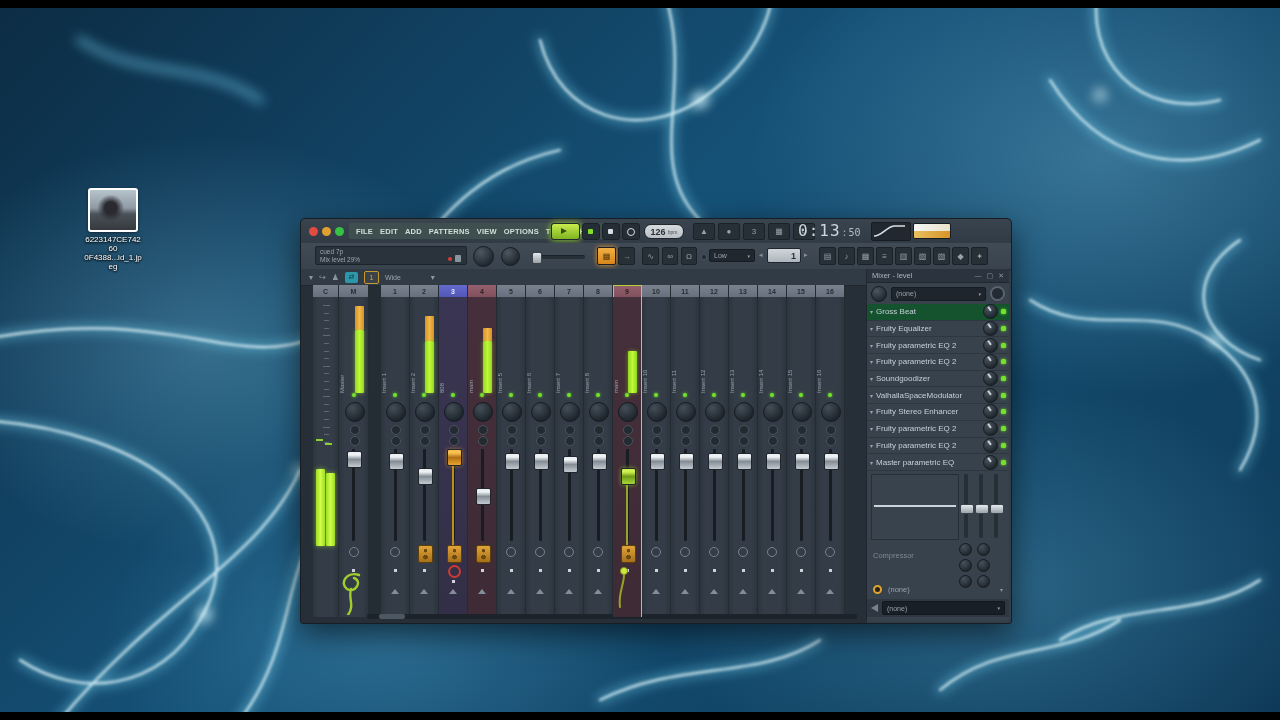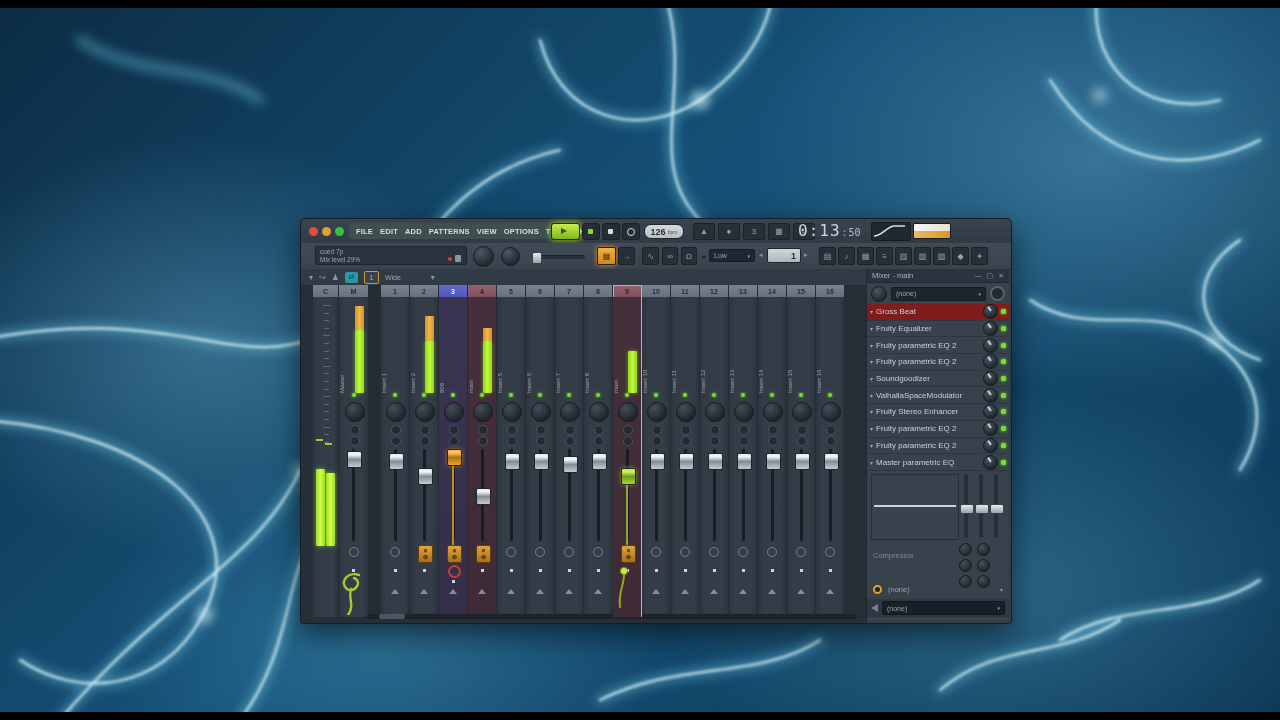--- a/index.html
+++ b/index.html
@@ -149,21 +149,21 @@
        display:flex;align-items:center;padding:0 5px;box-sizing:border-box;}
   #rp-title .t{font-size:7.5px;color:#aab4be;flex:1;}
   #rp-title .wb{font-size:7px;color:#8a939d;margin-left:5px;cursor:default;}
   #rp-selrow{position:absolute;left:0;top:15px;right:0;height:19px;display:flex;align-items:center;padding:0 4px;box-sizing:border-box;gap:4px;}
   #rp-selrow .dd{flex:1;height:12px;background:#1e252c;border:1px solid #151b21;border-radius:2px;
        display:flex;align-items:center;justify-content:space-between;padding:0 4px;color:#98a2ac;font-size:7px;}
   #rp-knob-big{width:15px;height:15px;border-radius:50%;border:2px solid #59636d;background:#232a31;box-sizing:border-box;}
   #slots{position:absolute;left:0;top:35px;right:0;}
   .slot{position:relative;height:16.7px;border-bottom:1px solid #2e363e;display:flex;align-items:center;
        padding:0 3px;box-sizing:border-box;gap:3px;}
-  .slot.active{background:#7f1d1d;}
+  .slot.active{background:#14532d;}
   .slot .caret{font-size:6px;color:#9aa4ae;}
   .slot .nm{flex:1;font-size:8px;color:#c6d0da;white-space:nowrap;overflow:hidden;}
   .slot .kn{width:13px;height:13px;border-radius:50%;background:radial-gradient(circle at 35% 28%,#4d5761,#1e252c 75%);
        border:1px solid #151b21;position:relative;}
   .slot .kn:before{content:"";position:absolute;left:5.5px;top:1px;width:1.5px;height:5px;background:#c8d2da;transform-origin:bottom;transform:rotate(-35deg);}
   .slot .ld{width:5px;height:5px;border-radius:1.5px;background:#74e22c;box-shadow:0 0 3px #74e22c;}
   #eq-graph{position:absolute;left:4px;top:205px;width:86px;height:64px;background:#39434e;border:1px solid #262e36;}
   #eq-graph .hline{position:absolute;left:2px;right:2px;top:30px;height:2px;background:#cad4dc;}
   .eq-slider{position:absolute;top:205px;width:4px;height:64px;background:#262e36;border-radius:2px;}
   .eq-slider .hd{position:absolute;left:-4px;top:30px;width:12px;height:8px;border-radius:2px;
@@ -233,20 +233,29 @@
             <circle cx="700" cy="100" r="8"></circle>
           <circle cx="205" cy="615" r="7"></circle>
             <circle cx="1215" cy="340" r="6"></circle>
           <circle cx="1100" cy="95" r="6"></circle>
             <circle cx="300" cy="470" r="5"></circle>
         </g>
       </g>
     </svg>
   </div>
 
+  <div id="desk-icon">
+    <div class="thumb">
+        <div class="photo"></div>
+      </div>
+    <div class="fname">
+      <div>6223147CE74260</div>
+      <div>0F4388...id_1.jpeg</div>
+    </div>
+  </div>
 
   <div id="win">
 
     <div id="titlebar">
       <div class="tl" style="left:8px;background:#e14b41;"></div>
       <div class="tl" style="left:21px;background:#e0a030;"></div>
       <div class="tl" style="left:34px;background:#35c245;"></div>
       <div id="menu">
           <span class="menu-item">FILE</span>
           <span class="menu-item">EDIT</span>
@@ -675,21 +684,21 @@
             </div>
           </div>
         </div>
       <div id="scrollbar">
           <div class="hd"></div>
         </div>
     </div>
 
     <div id="rpanel">
       <div id="rp-title">
-        <span class="t">Mixer - main</span>
+        <span class="t">Mixer - level</span>
         <span class="wb">—</span>
         <span class="wb">▢</span>
         <span class="wb">✕</span>
       </div>
       <div id="rp-selrow">
         <div class="knob" style="position:static;width:14px;height:14px;"></div>
         <div class="dd">
           <span>(none)</span>
           <span style="font-size:5px;">▾</span>
         </div>

